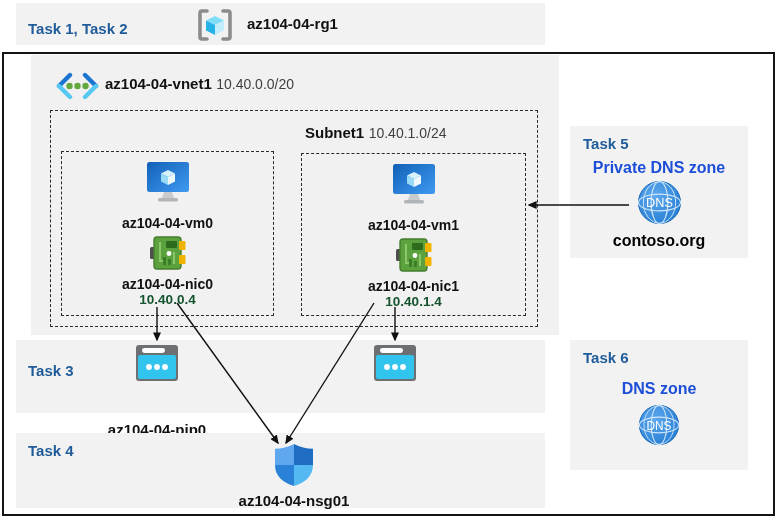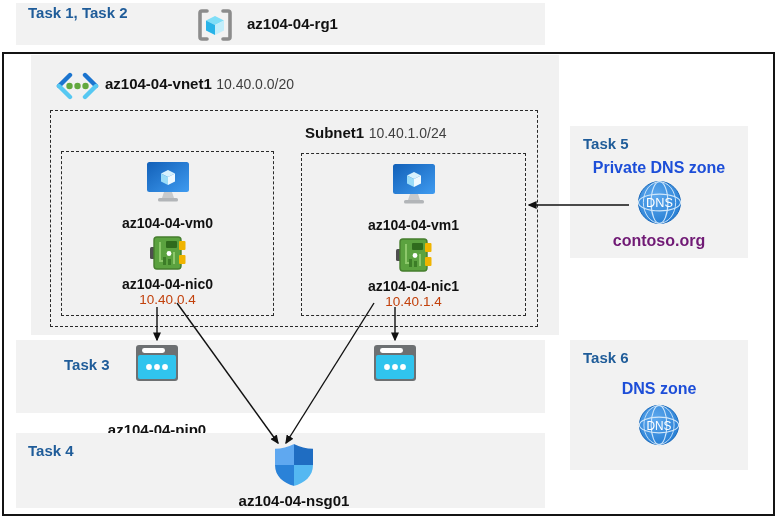--- a/index.html
+++ b/index.html
@@ -7,28 +7,28 @@
     width:776px;height:517px;position:relative;background:#ffffff;
     font-family:"Liberation Sans",sans-serif;overflow:hidden;
     -webkit-font-smoothing:antialiased;
   }
   .abs{position:absolute;}
   .band{background:#f2f2f2;}
   .task-label{font-weight:700;font-size:15px;color:#1f5c99;}
   .name{font-weight:700;font-size:15px;color:#111;}
   .name-sm{font-weight:700;font-size:14px;color:#111;}
   .cidr{font-weight:400;font-size:14px;color:#3f3f3f;}
-  .ip{font-weight:400;font-size:13.5px;color:#c2410c;}
+  .ip{font-weight:700;font-size:13.5px;color:#14532d;}
 
   
   .big-rect{left:2px;top:52px;width:769px;height:460px;border:2px solid #141414;background:#ffffff;}
 
   
   .band-task12{left:16px;top:3px;width:529px;height:42px;}
-  .band-task12 .task-label{position:absolute;left:12px;top:1px;}
+  .band-task12 .task-label{position:absolute;left:12px;top:17px;}
   .rg-icon{position:absolute;left:179px;top:4px;}
   .rg-label{position:absolute;left:231px;top:12px;}
 
   
   .vnet-box{left:31px;top:55px;width:528px;height:280px;background:#f1f1f1;}
   .vnet-icon{position:absolute;left:23px;top:17px;}
   .vnet-title{position:absolute;left:74px;top:20px;white-space:nowrap;}
   .outer-dashed{position:absolute;left:19px;top:55px;width:486px;height:215px;border:1px dashed #2a2a2a;}
   .subnet-label{position:absolute;white-space:nowrap;}
   .subnet-label.s0{left:35px;top:62px;}
@@ -36,21 +36,21 @@
   .subnet-inner{position:absolute;border:1px dashed #2a2a2a;display:flex;flex-direction:column;align-items:center;}
   .subnet-inner.s0{left:30px;top:96px;width:211px;height:163px;}
   .subnet-inner.s1{left:270px;top:98px;width:223px;height:161px;}
   .subnet-inner .vm-icon{margin-top:10px;}
   .subnet-inner .vm-name{margin-top:7px;}
   .subnet-inner .nic-icon{margin-top:5px;}
   .subnet-inner .nic-name{margin-top:2px;}
 
   
   .band-task3{left:16px;top:340px;width:529px;height:73px;}
-  .band-task3 .task-label{position:absolute;left:12px;top:16px;margin-left:36px;}
+  .band-task3 .task-label{position:absolute;left:12px;top:22px;}
   .pip-group{position:absolute;top:5px;width:120px;display:flex;flex-direction:column;align-items:center;}
   .pip-group.p0{left:81px;gap:31px;}
   .pip-group.p1{left:319px;}
   .pip-group .name{margin-top:5px;}
 
   
   .band-task4{left:16px;top:433px;width:529px;height:75px;}
   .band-task4 .task-label{position:absolute;left:12px;top:9px;}
   .nsg-group{position:absolute;left:193px;top:11px;width:170px;display:flex;flex-direction:column;align-items:center;}
   .nsg-group .name{margin-top:2px;}
@@ -58,21 +58,21 @@
   
   .box-task5{left:570px;top:126px;width:178px;height:132px;}
   .box-task6{left:570px;top:340px;width:178px;height:130px;}
   .box-task5 .task-label,.box-task6 .task-label{position:absolute;left:13px;top:9px;}
   .center-col{position:absolute;left:0;width:100%;display:flex;flex-direction:column;align-items:center;}
   .box-task5 .center-col{top:33px;}
   .box-task6 .center-col{top:40px;}
   .box-task5 .dns-title,.box-task6 .dns-title{font-weight:700;font-size:16px;color:#1d4ed8;}
   .box-task5 .dns-globe{margin-top:3px;}
   .box-task6 .dns-globe{margin-top:6px;}
-  .zone-name{font-weight:700;font-size:16px;color:#701a75;margin-top:3px;}
+  .zone-name{font-weight:700;font-size:16px;color:#000000;margin-top:3px;}
 
   
   .arrows{left:0;top:0;pointer-events:none;}
 </style>
 </head>
 <body>
 
 <div class="abs big-rect"></div>
 
 <div class="abs band band-task12">

